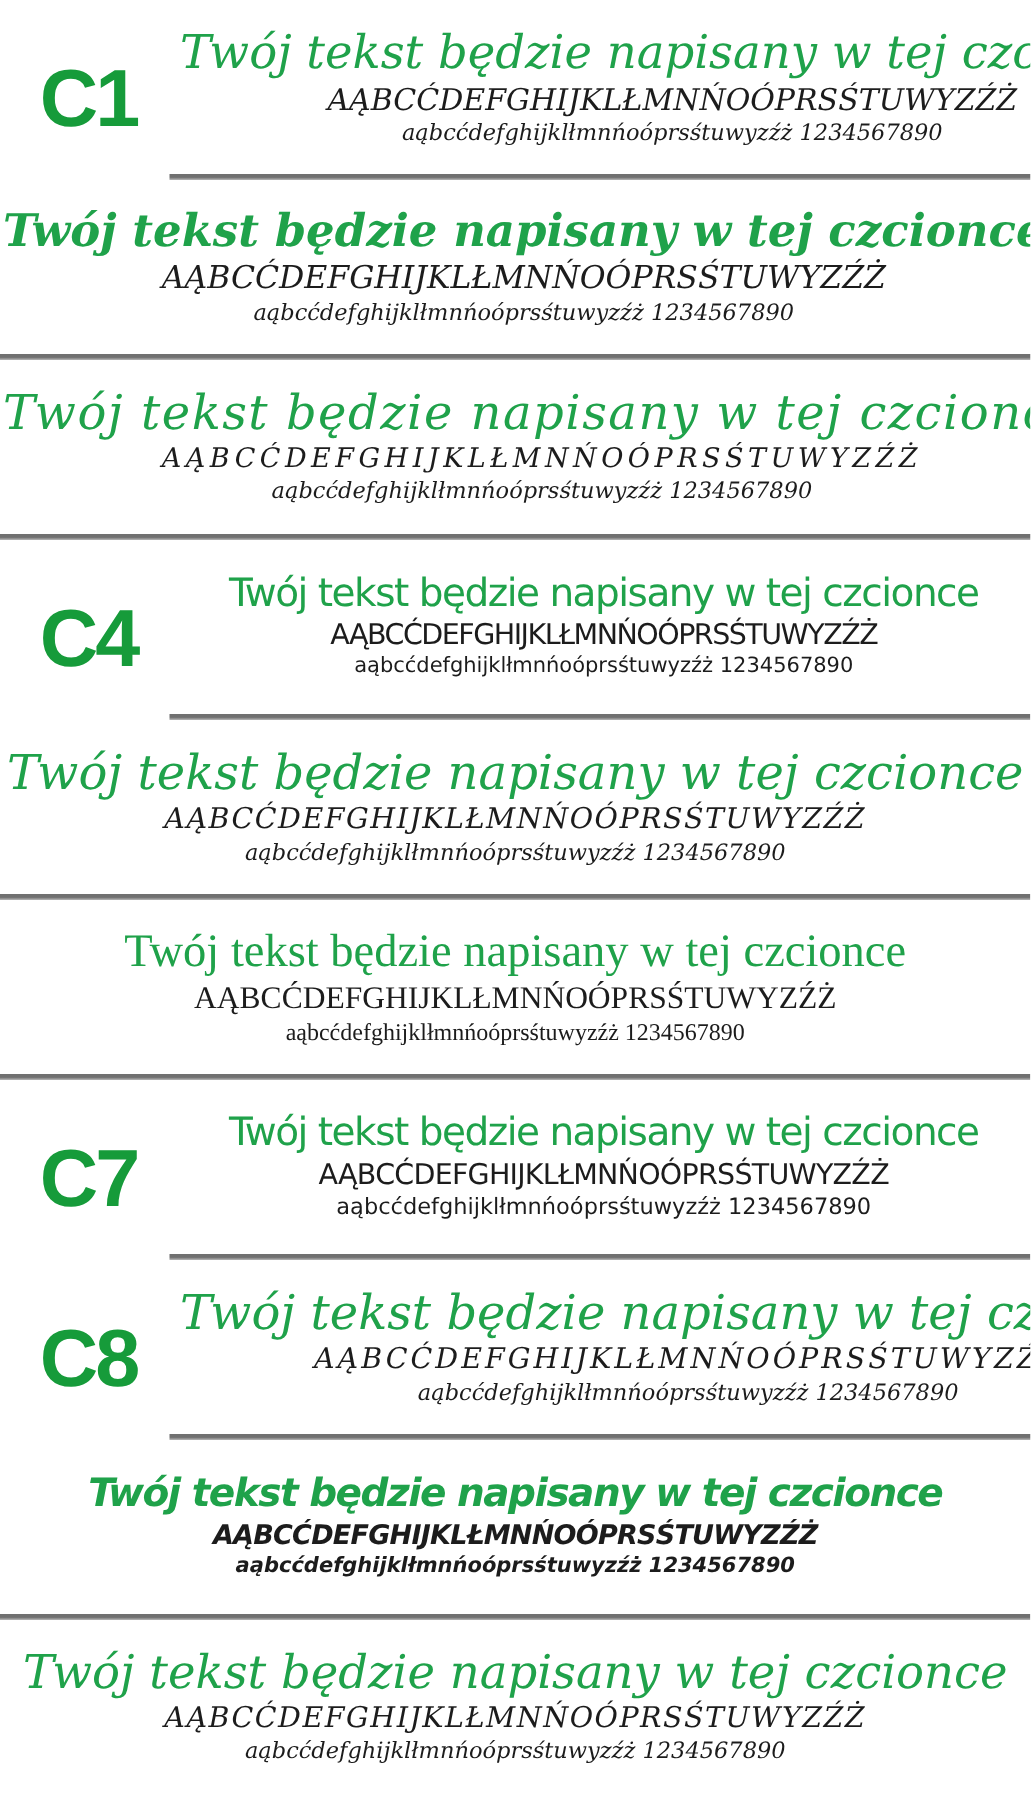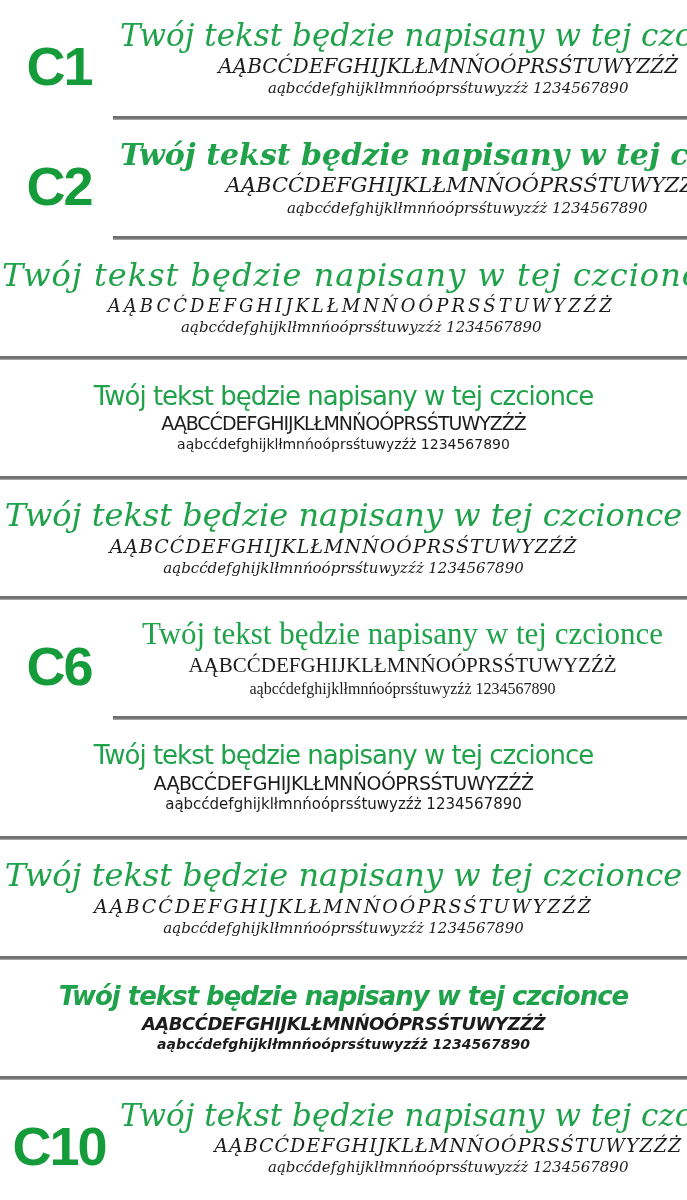--- a/index.html
+++ b/index.html
@@ -117,101 +117,101 @@
     </div>
     <div class="content-col">
       <div class="sample">Twój tekst będzie napisany w tej czcionce</div>
       <div class="upper">AĄBCĆDEFGHIJKLŁMNŃOÓPRSŚTUWYZŹŻ</div>
       <div class="lower">aąbcćdefghijklłmnńoóprsśtuwyzźż 1234567890</div>
       <div class="divider"></div>
     </div>
   </div>
 
   <div class="row font-c2">
-    <div class="label-col">
-      <span class="label">C2</span>
-    </div>
     <div class="content-col">
       <div class="sample">Twój tekst będzie napisany w tej czcionce</div>
       <div class="upper">AĄBCĆDEFGHIJKLŁMNŃOÓPRSŚTUWYZŹŻ</div>
       <div class="lower">aąbcćdefghijklłmnńoóprsśtuwyzźż 1234567890</div>
       <div class="divider"></div>
     </div>
   </div>
 
   <div class="row font-c3">
     <div class="content-col">
       <div class="sample">Twój tekst będzie napisany w tej czcionce</div>
       <div class="upper">AĄBCĆDEFGHIJKLŁMNŃOÓPRSŚTUWYZŹŻ</div>
       <div class="lower">aąbcćdefghijklłmnńoóprsśtuwyzźż 1234567890</div>
       <div class="divider"></div>
     </div>
   </div>
 
   <div class="row font-c4">
+    <div class="label-col">
+      <span class="label">C4</span>
+    </div>
     <div class="content-col">
       <div class="sample">Twój tekst będzie napisany w tej czcionce</div>
       <div class="upper">AĄBCĆDEFGHIJKLŁMNŃOÓPRSŚTUWYZŹŻ</div>
       <div class="lower">aąbcćdefghijklłmnńoóprsśtuwyzźż 1234567890</div>
       <div class="divider"></div>
     </div>
   </div>
 
   <div class="row font-c5">
     <div class="content-col">
       <div class="sample">Twój tekst będzie napisany w tej czcionce</div>
       <div class="upper">AĄBCĆDEFGHIJKLŁMNŃOÓPRSŚTUWYZŹŻ</div>
       <div class="lower">aąbcćdefghijklłmnńoóprsśtuwyzźż 1234567890</div>
       <div class="divider"></div>
     </div>
   </div>
 
   <div class="row font-c6">
-    <div class="label-col">
-      <span class="label">C6</span>
-    </div>
     <div class="content-col">
       <div class="sample">Twój tekst będzie napisany w tej czcionce</div>
       <div class="upper">AĄBCĆDEFGHIJKLŁMNŃOÓPRSŚTUWYZŹŻ</div>
       <div class="lower">aąbcćdefghijklłmnńoóprsśtuwyzźż 1234567890</div>
       <div class="divider"></div>
     </div>
   </div>
 
   <div class="row font-c7">
+    <div class="label-col">
+      <span class="label">C7</span>
+    </div>
     <div class="content-col">
       <div class="sample">Twój tekst będzie napisany w tej czcionce</div>
       <div class="upper">AĄBCĆDEFGHIJKLŁMNŃOÓPRSŚTUWYZŹŻ</div>
       <div class="lower">aąbcćdefghijklłmnńoóprsśtuwyzźż 1234567890</div>
       <div class="divider"></div>
     </div>
   </div>
 
   <div class="row font-c8">
+    <div class="label-col">
+      <span class="label">C8</span>
+    </div>
     <div class="content-col">
       <div class="sample">Twój tekst będzie napisany w tej czcionce</div>
       <div class="upper">AĄBCĆDEFGHIJKLŁMNŃOÓPRSŚTUWYZŹŻ</div>
       <div class="lower">aąbcćdefghijklłmnńoóprsśtuwyzźż 1234567890</div>
       <div class="divider"></div>
     </div>
   </div>
 
   <div class="row font-c9">
     <div class="content-col">
       <div class="sample">Twój tekst będzie napisany w tej czcionce</div>
       <div class="upper">AĄBCĆDEFGHIJKLŁMNŃOÓPRSŚTUWYZŹŻ</div>
       <div class="lower">aąbcćdefghijklłmnńoóprsśtuwyzźż 1234567890</div>
       <div class="divider"></div>
     </div>
   </div>
 
   <div class="row font-c10">
-    <div class="label-col">
-      <span class="label">C10</span>
-    </div>
     <div class="content-col">
       <div class="sample">Twój tekst będzie napisany w tej czcionce</div>
       <div class="upper">AĄBCĆDEFGHIJKLŁMNŃOÓPRSŚTUWYZŹŻ</div>
       <div class="lower">aąbcćdefghijklłmnńoóprsśtuwyzźż 1234567890</div>
 
     </div>
   </div>
 
 </div>
 

